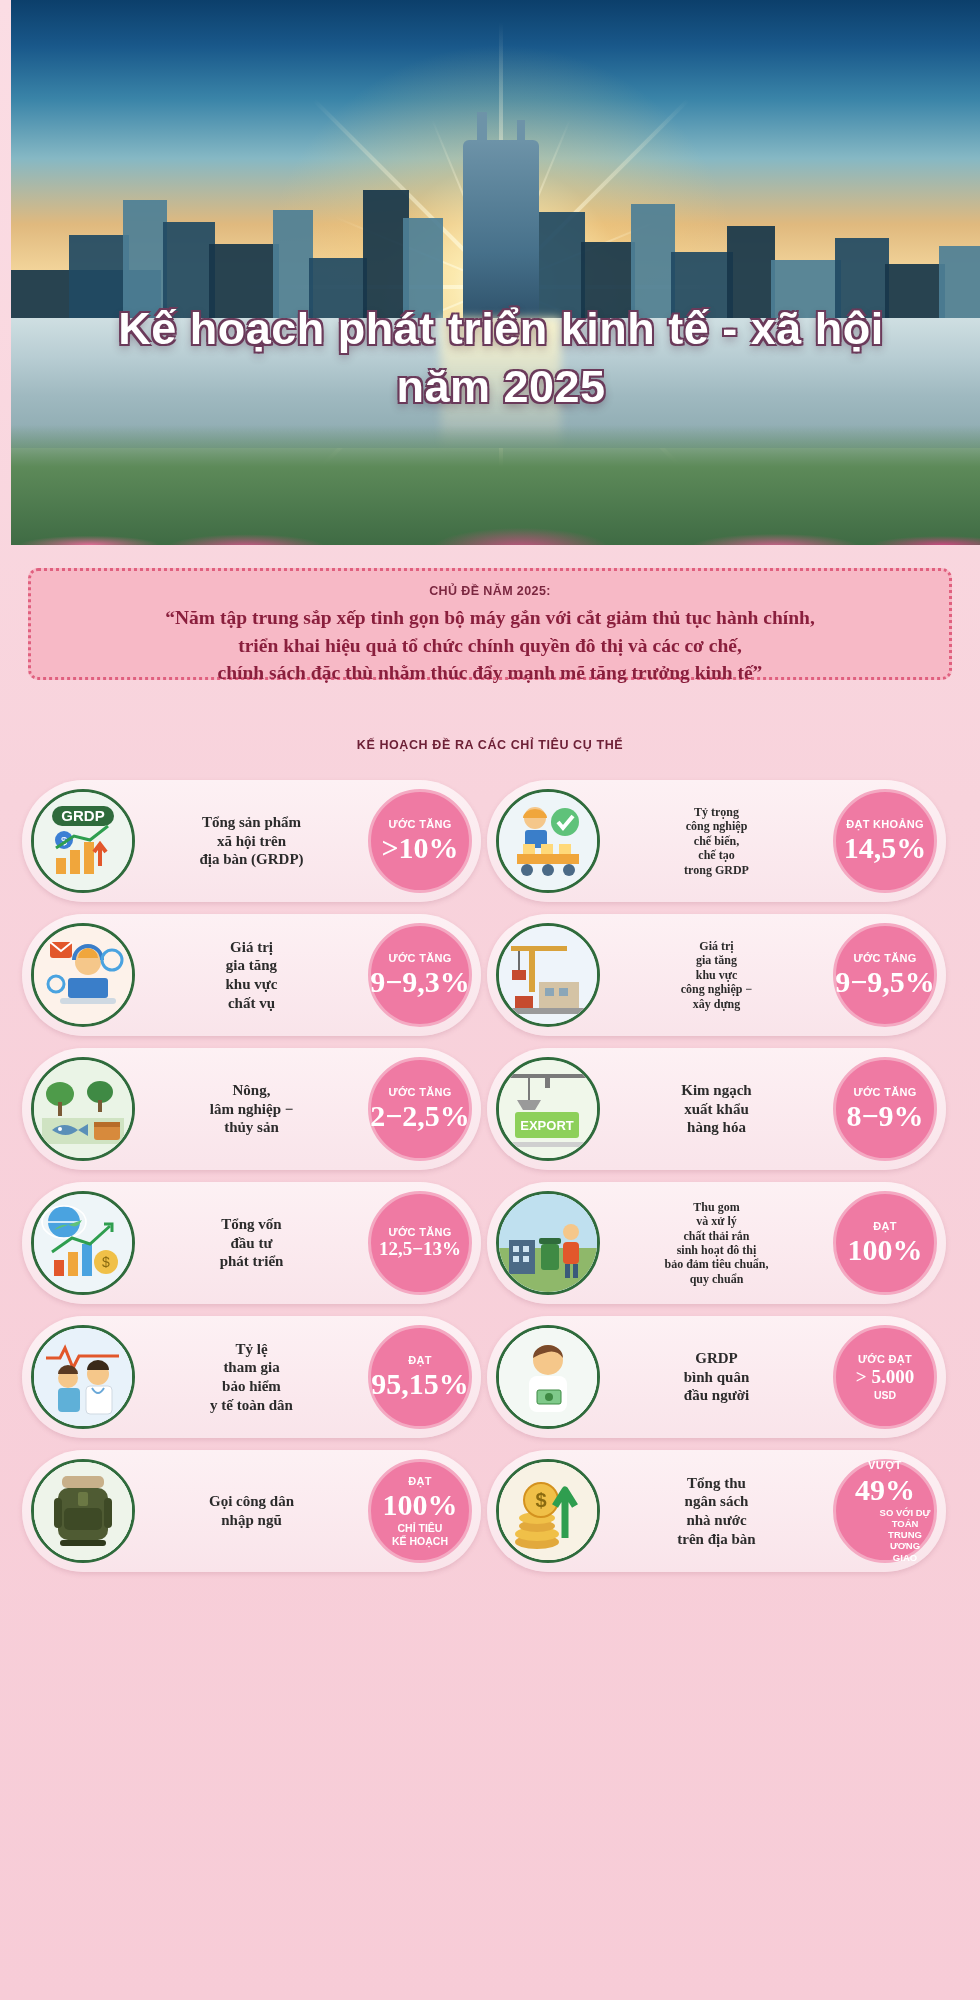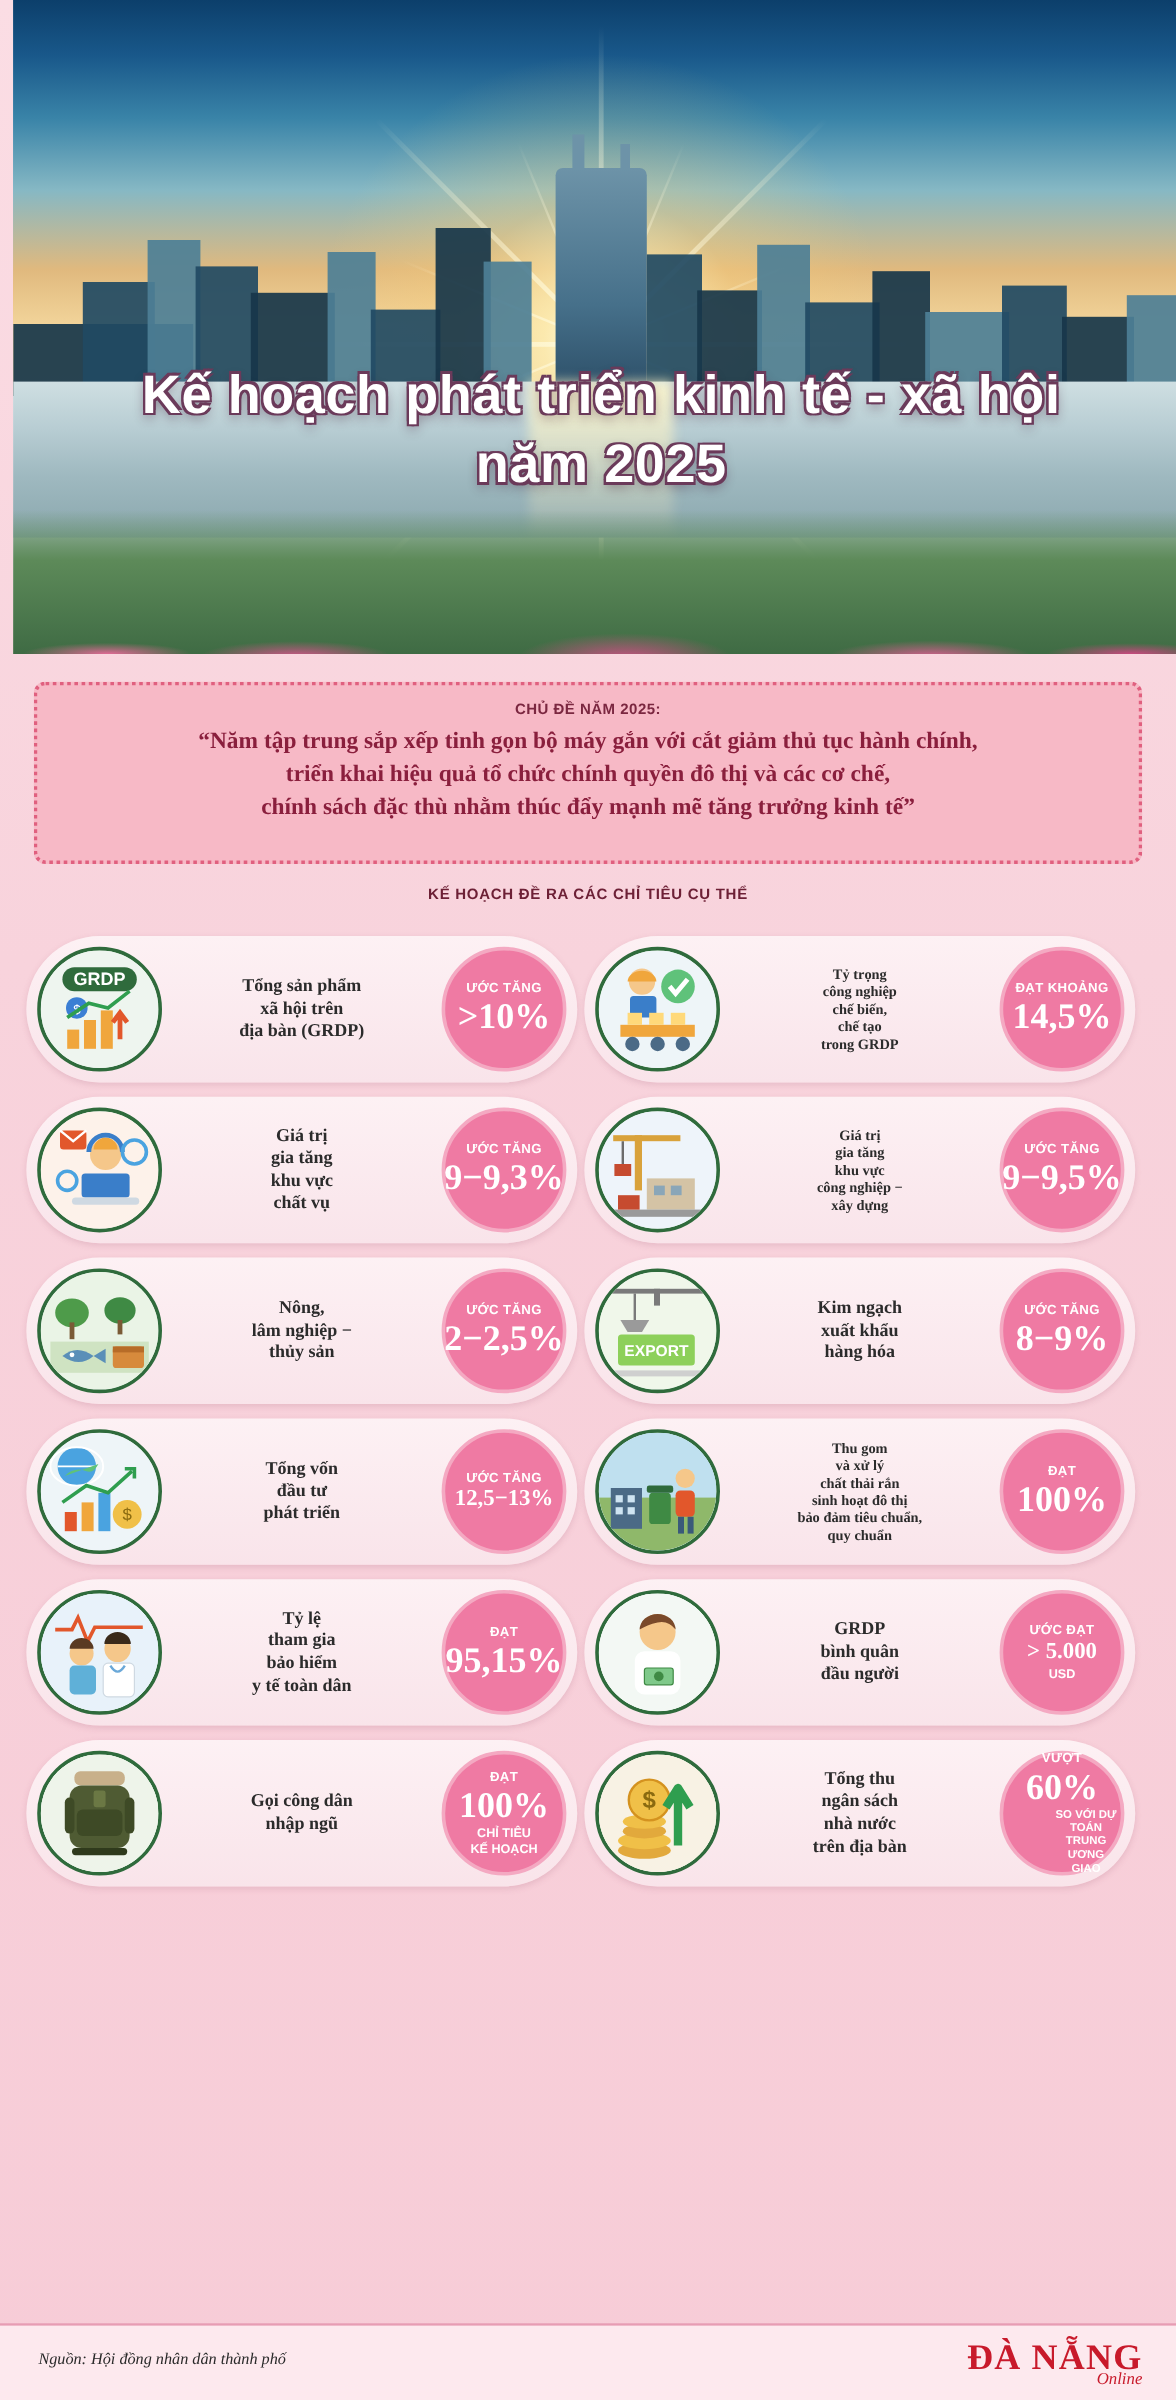--- a/index.html
+++ b/index.html
@@ -88,21 +88,21 @@
     font-size: 45px;
     line-height: 1.28;
     letter-spacing: 0.5px;
     text-shadow:
       -2px -2px 0 #6b3a5a, 2px -2px 0 #6b3a5a, -2px 2px 0 #6b3a5a, 2px 2px 0 #6b3a5a,
       0 4px 10px rgba(60,20,45,0.45);
   }
 
   
   .theme-wrap {
-    position: absolute; left: 28px; top: 568px; width: 924px; height: 152px;
+    position: absolute; left: 28px; top: 568px; width: 924px; height: 112px;
     background: #f7b9c6;
     border: 3px dotted #e0607f;
     border-radius: 10px;
   }
   .theme-label {
     text-align: center; color: #7b2740; font-size: 12.5px; font-weight: bold;
     letter-spacing: 0.4px; margin-top: 13px;
   }
   .theme-text {
     text-align: center; color: #8a1f3d; font-weight: bold;
@@ -559,30 +559,23 @@
           </svg>
         </div>
         <div class="card-label">
           <div>Tổng thu</div>
           <div>ngân sách</div>
           <div>nhà nước</div>
           <div>trên địa bàn</div>
         </div>
         <div class="value-circle">
           <div class="v-pre">VƯỢT</div>
-          <div class="v-main">60%</div>
+          <div class="v-main">49%</div>
           <div class="v-post tiny">
             <div>SO VỚI DỰ TOÁN</div>
             <div>TRUNG ƯƠNG</div>
             <div>GIAO</div>
           </div>
         </div>
       </div>
     </div>
 
-  <div class="footer">
-    <div class="source">Nguồn: Hội đồng nhân dân thành phố</div>
-    <div class="brand">
-      <div class="brand-main">ĐÀ NẴNG</div>
-      <div class="brand-sub">Online</div>
-    </div>
-  </div>
 </div>
 
 </body></html>

